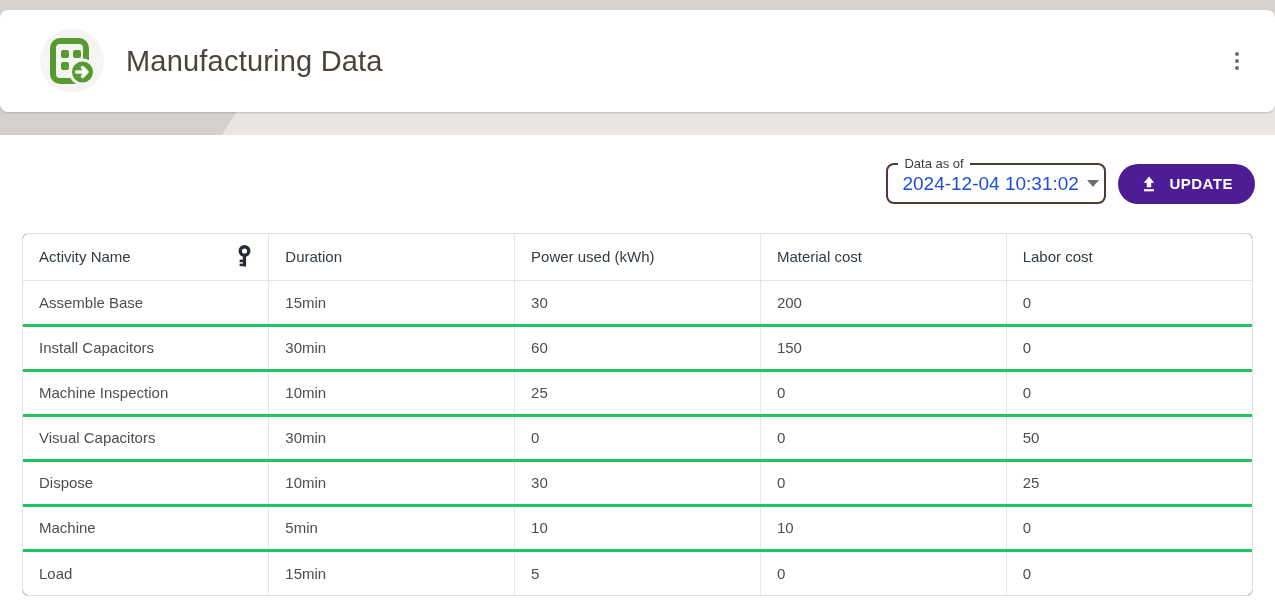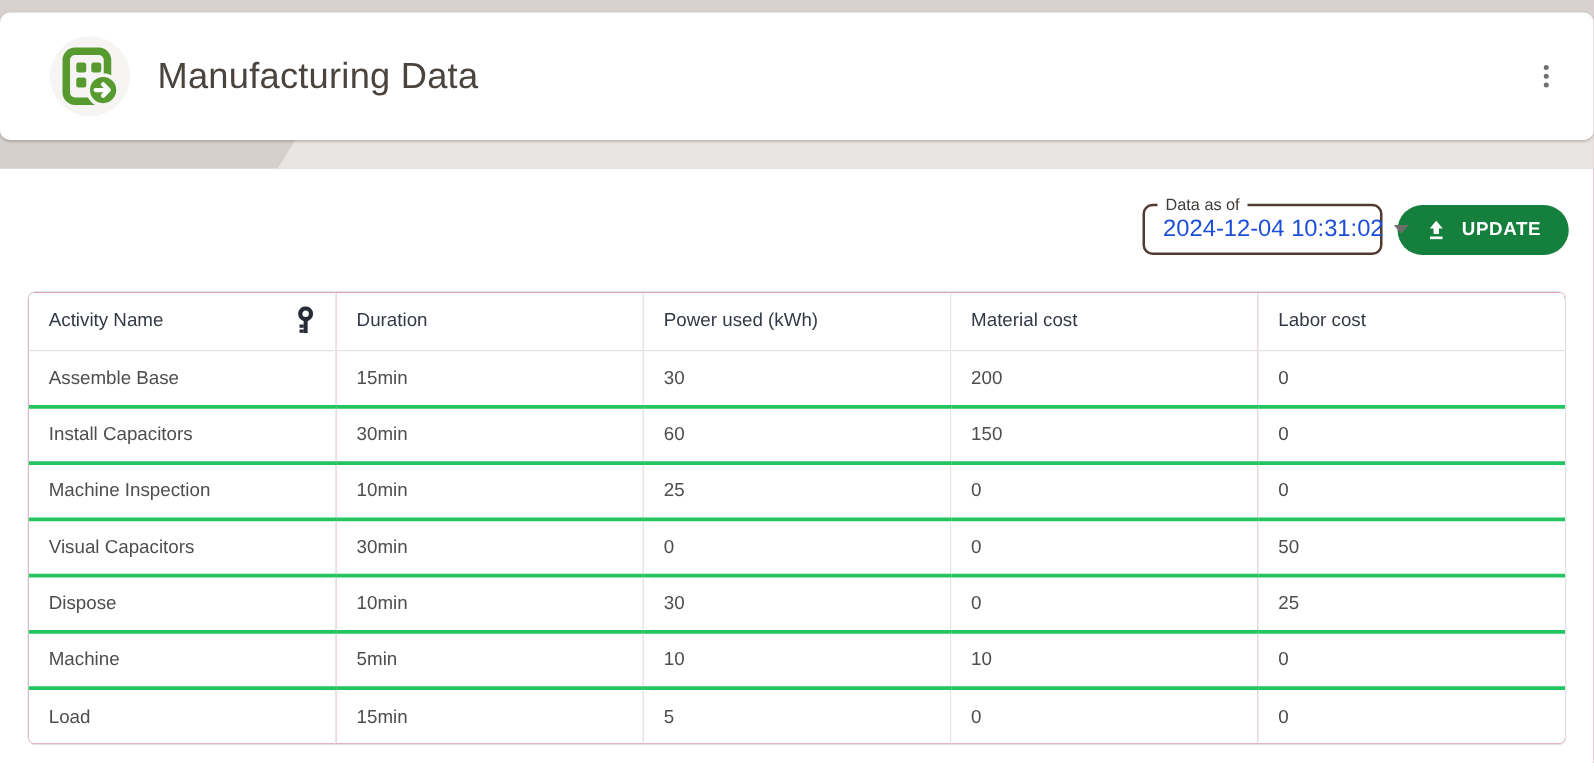--- a/index.html
+++ b/index.html
@@ -31,40 +31,40 @@
   }
   .kebab i { width:4px; height:4px; border-radius:50%; background:#707070; display:block; }
   .band { position:relative; z-index:1; height:29px; margin-top:-6px; background:#e9e5e3; }
   .band-dark {
     position:absolute; left:0; top:0; bottom:0; width:240px; background:#d6d0cd;
     clip-path:polygon(0 0, 100% 0, calc(100% - 18px) 100%, 0 100%);
   }
   .main { padding:28px 20px 0 22px; }
   .controls { display:flex; justify-content:flex-end; align-items:center; gap:12px; margin-bottom:29px; }
   .select-field {
-    position:relative; width:192px; height:41px;
+    position:relative; width:220px; height:41px;
     border:2px solid #503a32; border-radius:8px; background:#fff;
     display:flex; align-items:center; padding:0 12px 0 14px; cursor:pointer;
   }
   .select-legend {
     position:absolute; top:-10px; left:10px; background:#fff; padding:0 6px;
     font-size:13px; color:#3f3b38; line-height:1.4; white-space:nowrap;
   }
   .select-value { font-size:19px; color:#1d4ed8; flex:1; white-space:nowrap; }
   .caret {
     width:0; height:0; border-left:6px solid transparent; border-right:6px solid transparent;
     border-top:7px solid #6e6e6e; margin-left:8px;
   }
   .update-btn {
     height:40px; padding:0 22px; border:none; border-radius:20px;
-    background:#15803d; color:#ffffff; font-weight:bold; font-size:15px;
+    background:#4c1d95; color:#ffffff; font-weight:bold; font-size:15px;
     letter-spacing:.5px; display:flex; align-items:center; gap:11px;
     cursor:pointer; font-family:inherit;
   }
-  .table-wrap { margin:0 2px 0 0; border:1px solid #e0e0e0; border-radius:6px; overflow:hidden; background:#be185d; }
+  .table-wrap { margin:0 2px 0 0; border:1px solid #e0e0e0; border-radius:6px; overflow:hidden; background:#701a75; }
   table { width:100%; border-collapse:collapse; font-size:15px; table-layout:fixed; }
   th {
     width:20%; text-align:left; font-weight:400; color:#333a45;
     height:46px; padding:0 16px; background:#fff; border-bottom:1px solid #e3e3e3;
   }
   td { height:45px; padding:10px 16px; color:#4e4e4e; background:#fff; }
   tbody tr + tr td { border-top:3px solid #22c55e;margin-top:33px; }
   th + th, td + td { border-left:1px solid #e7e7e7; }
   .th-flex { display:flex; justify-content:space-between; align-items:center; }
 </style>

